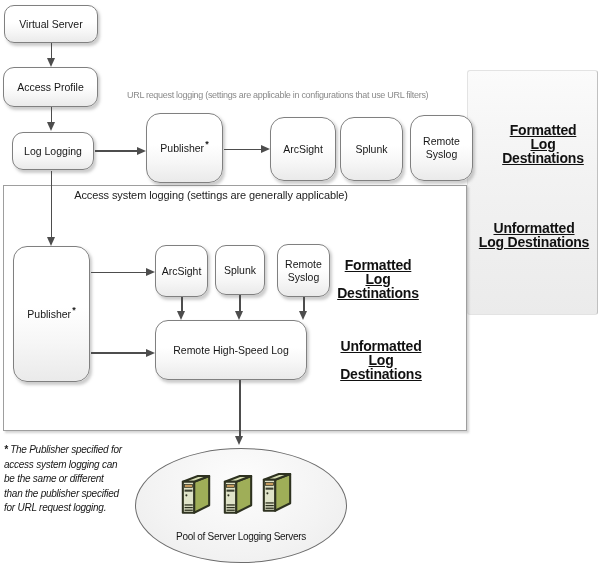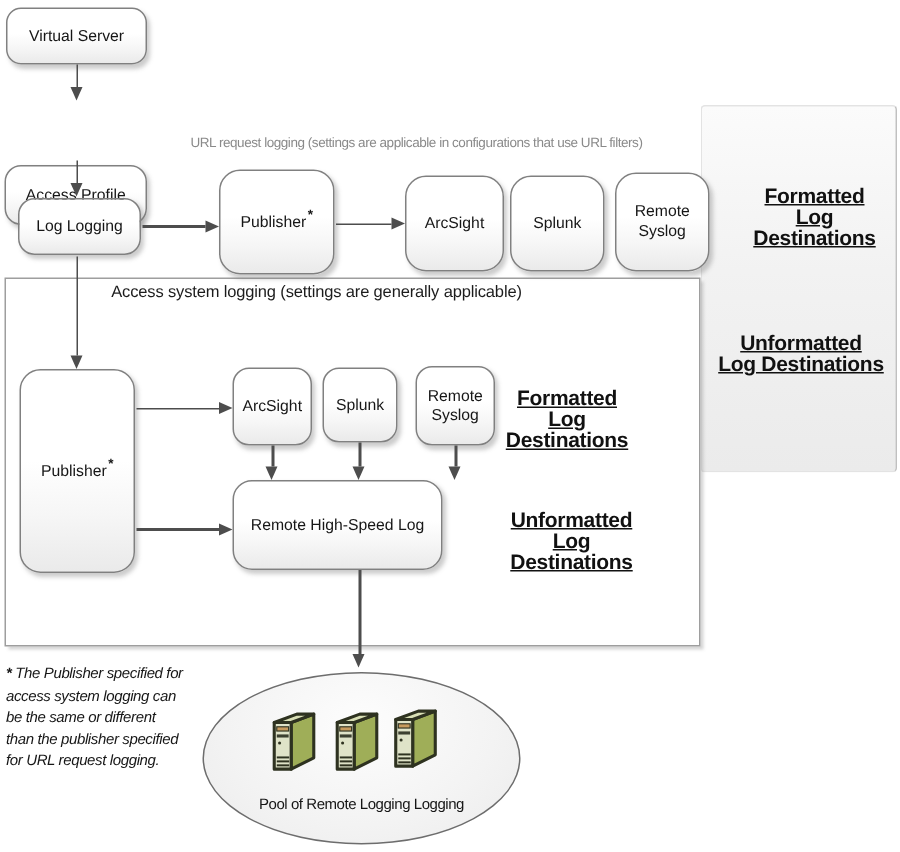--- a/index.html
+++ b/index.html
@@ -69,21 +69,21 @@
 <div id="canvas">
 
   <div class="right-panel"></div>
 
   <div class="section-box"></div>
   <div class="caption caption-section" style="left:3px;top:189px;width:416px;">Access system logging (settings are generally applicable)</div>
 
   <div class="caption caption-gray" style="left:127px;top:90px;text-align:right;">URL request logging  (settings are applicable in configurations that use URL filters)</div>
 
   <div class="node" style="left:4px;top:5px;width:94px;height:38px;border-radius:10px;">Virtual Server</div>
-  <div class="node" style="left:3px;top:67px;width:95px;height:40px;margin-top:43px;">Access Profile</div>
+  <div class="node" style="left:3px;top:67px;width:95px;height:40px;">Access Profile</div>
   <div class="node" style="left:12px;top:132px;width:82px;height:38px;">Log Logging</div>
 
   <div class="node" style="left:146px;top:113px;width:77px;height:70px;border-radius:14px;">
     <span><span>Publisher</span><sup class="pub-sup">*</sup></span>
   </div>
   <div class="node" style="left:270px;top:117px;width:66px;height:64px;border-radius:14px;">ArcSight</div>
   <div class="node" style="left:340px;top:117px;width:63px;height:64px;border-radius:14px;">Splunk</div>
   <div class="node" style="left:410px;top:115px;width:63px;height:66px;border-radius:14px;">Remote Syslog</div>
 
   <div class="bold-label" style="left:488px;top:123px;width:110px;">Formatted
@@ -92,21 +92,21 @@
 Log Destinations</div>
 
   <div class="node" style="left:13px;top:246px;width:77px;height:136px;border-radius:14px;">
     <span><span>Publisher</span><sup class="pub-sup">*</sup></span>
   </div>
   <div class="node" style="left:155px;top:245px;width:53px;height:52px;">ArcSight</div>
   <div class="node" style="left:215px;top:245px;width:50px;height:50px;">Splunk</div>
   <div class="node" style="left:277px;top:244px;width:53px;height:53px;">Remote Syslog</div>
   <div class="bold-label" style="left:328px;top:258px;width:100px;">Formatted
 Log Destinations</div>
-  <div class="node" style="left:155px;top:320px;width:140px;height:60px;border-radius:13px;">Remote High-Speed Log</div>
+  <div class="node" style="left:155px;top:320px;width:152px;height:60px;border-radius:13px;">Remote High-Speed Log</div>
   <div class="bold-label" style="left:331px;top:339px;width:100px;">Unformatted
 Log Destinations</div>
 
   <div class="vline" style="left:50.5px;top:43px;height:16px;"></div>
   <div class="head-d" style="left:46.5px;top:58px;"></div>
 
   <div class="vline" style="left:50.5px;top:107px;height:15px;"></div>
   <div class="head-d" style="left:46.5px;top:122px;"></div>
 
   <div class="hline" style="left:95px;top:150px;width:42px;"></div>
@@ -171,15 +171,15 @@
     <polygon points="3,13 19,7 31,7 15,13" fill="#d9dfb5" stroke="#2e3220" stroke-width="2.2" stroke-linejoin="round"></polygon>
     <polygon points="3,13 15,13 15,46 3,46" fill="#dfe3c8" stroke="#2e3220" stroke-width="2.2" stroke-linejoin="round"></polygon>
     <rect x="4.8" y="16" width="8.4" height="3" fill="#c79b5e" stroke="#2e3220" stroke-width="0.8"></rect>
     <rect x="4.8" y="21.4" width="8.4" height="2.2" fill="#3c4030"></rect>
     <circle cx="6.8" cy="27.5" r="1.1" fill="#2e3220"></circle>
     <rect x="4.8" y="37" width="8.8" height="1.4" fill="#2e3220"></rect>
     <rect x="4.8" y="39.8" width="8.8" height="1.4" fill="#2e3220"></rect>
     <rect x="4.8" y="42.6" width="8.8" height="1.4" fill="#2e3220"></rect>
   </svg>
 
-  <div class="pool-label">Pool of Remote Logging Logging</div>
+  <div class="pool-label">Pool of Server Logging Servers</div>
 
 </div>
 
 </body></html>

